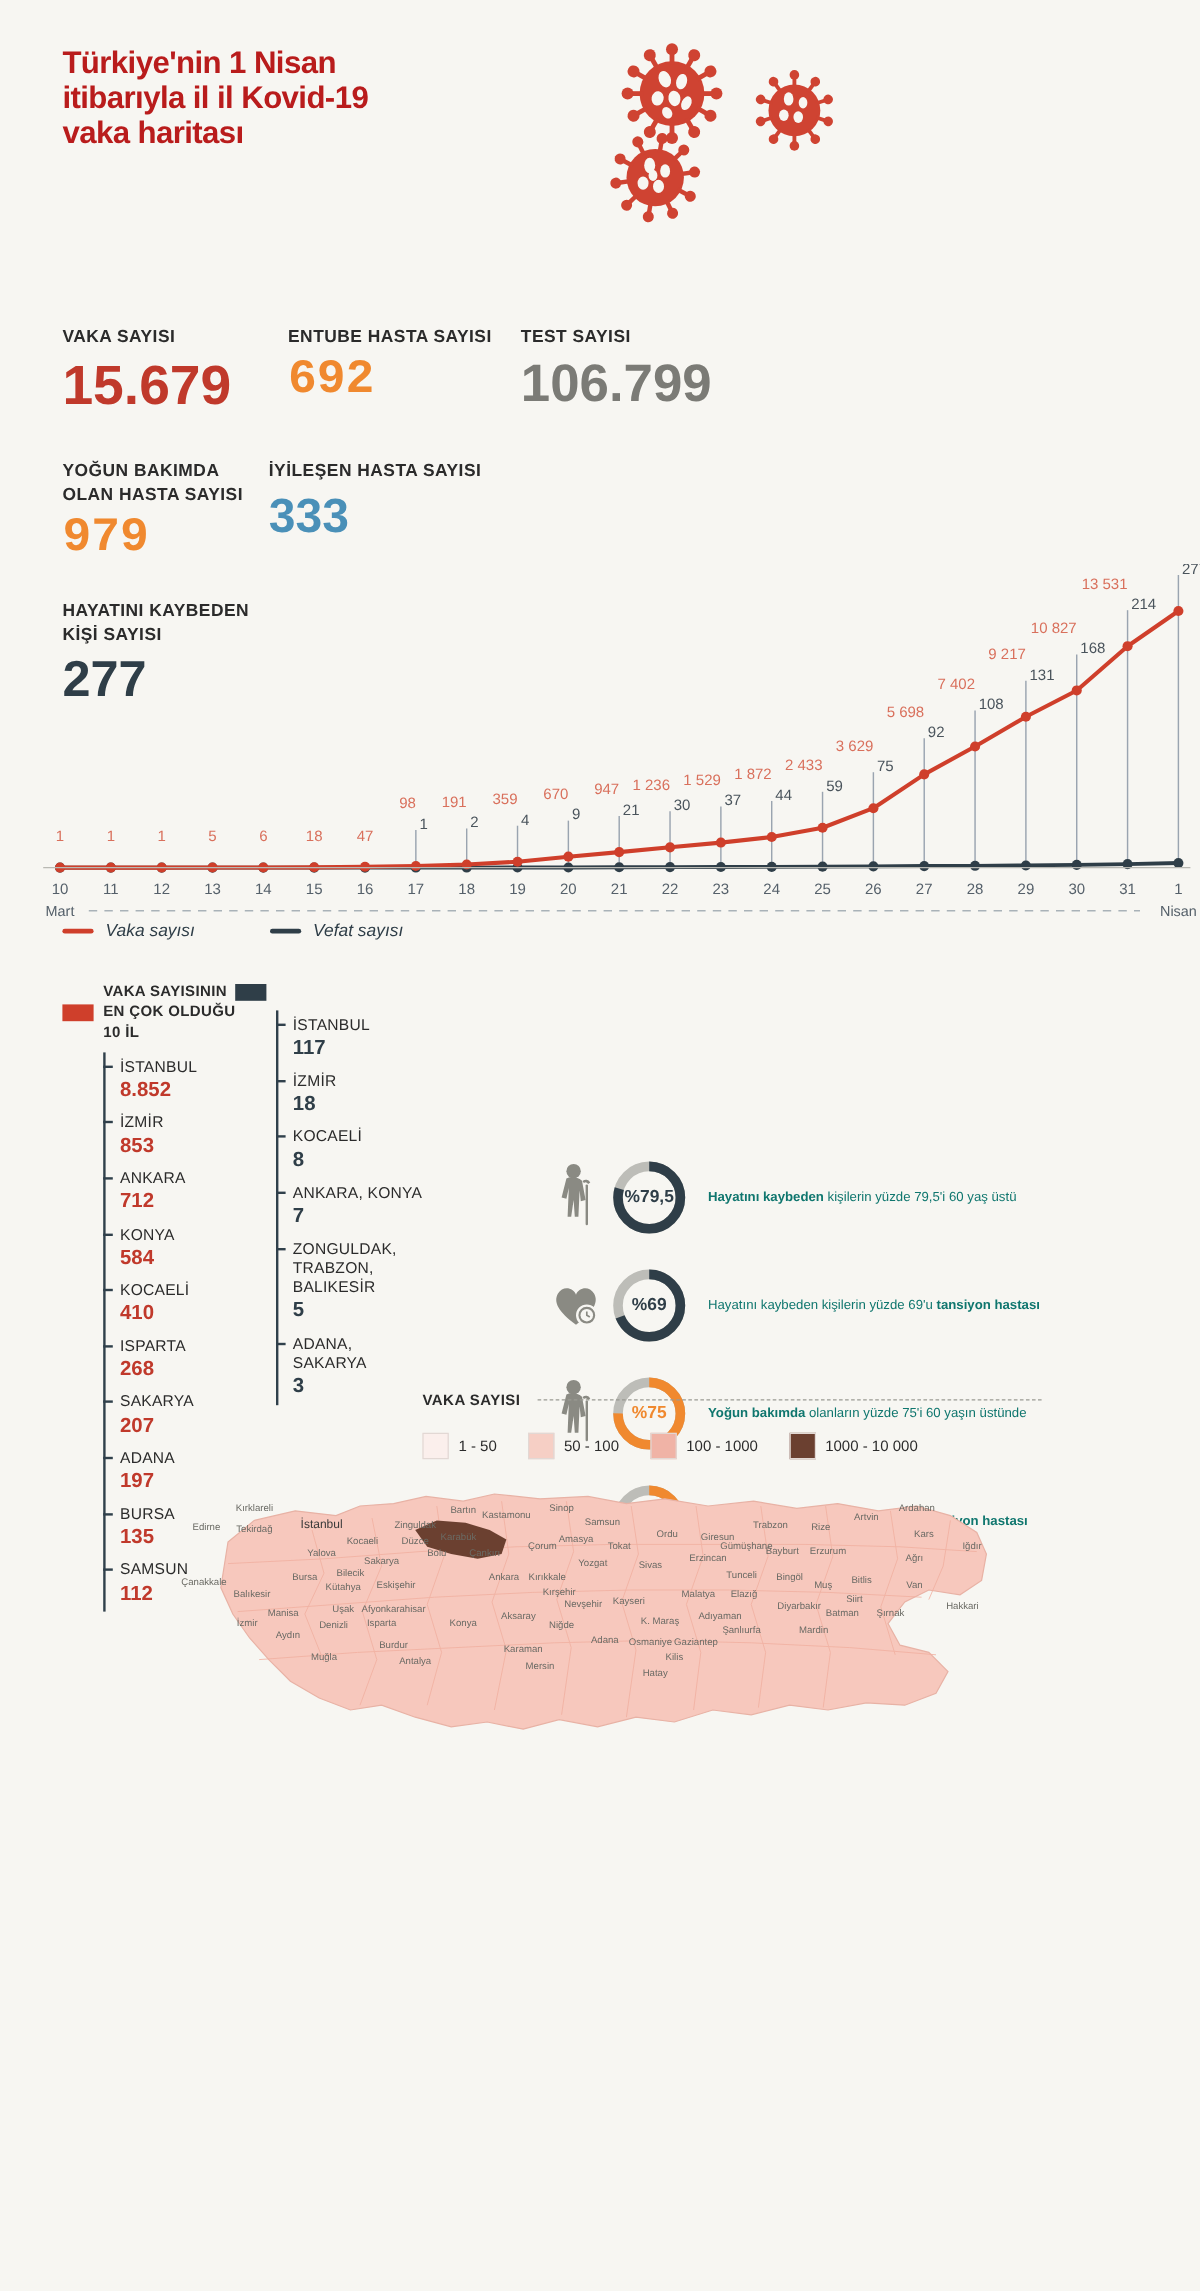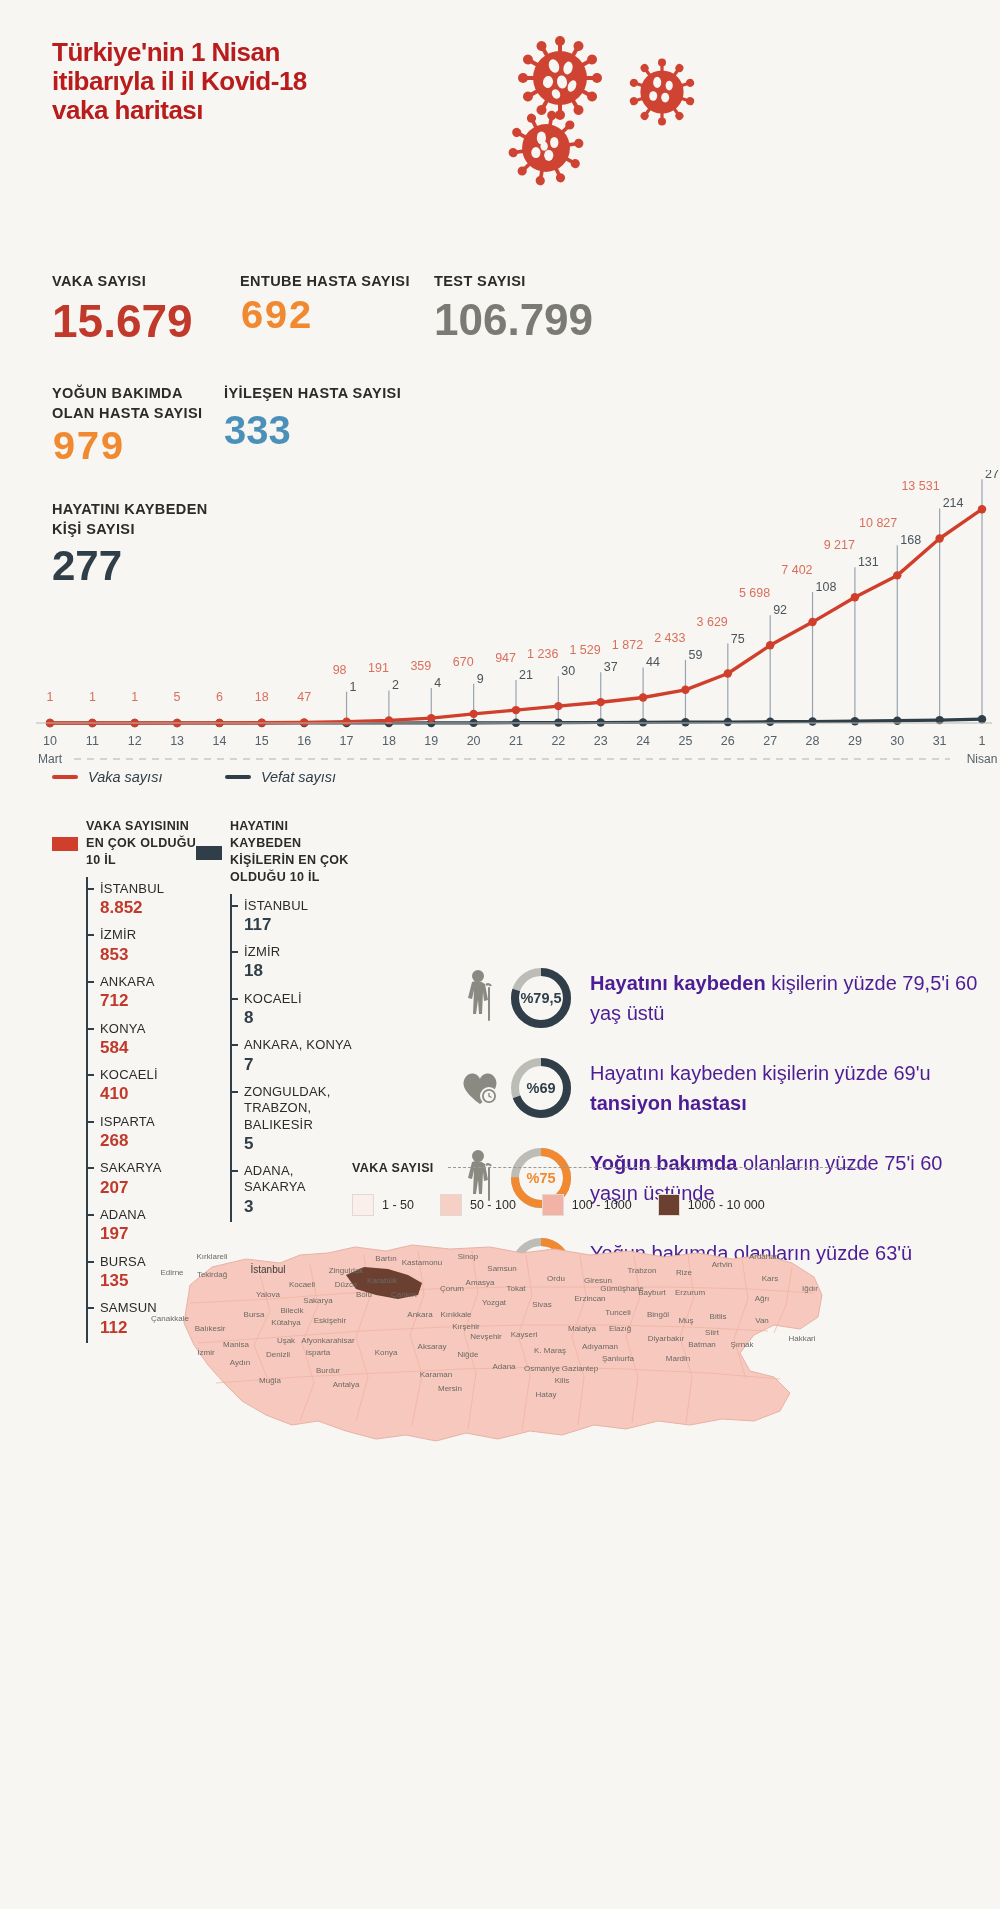--- a/index.html
+++ b/index.html
@@ -81,21 +81,21 @@
   .num-red { color:#c0392b; }
   .num-dark{ color:#2f3e48; }
 
   
   .donuts { position:absolute; left:452px; top:960px; width:540px; }
   .donut-row { display:flex; align-items:center; height:76px; margin-bottom:14px; }
   .donut-icon { width:56px; flex:0 0 56px; display:flex; align-items:center; justify-content:center; }
   .donut { position:relative; width:66px; height:66px; flex:0 0 66px; margin-right:16px; }
   .donut-val { position:absolute; inset:0; display:flex; align-items:center; justify-content:center;
                font-size:14.5px; font-weight:800; }
-  .donut-text { font-size:20px; line-height:1.5; color:#4c1d95; }
+  .donut-text { font-size:11px; line-height:1.5; color:#0f766e; }
   .donut-text b { font-weight:800; }
 
   
   .maplegend { position:absolute; left:352px; top:1158px; width:620px; }
   .maplegend-title { font-size:12.5px; font-weight:700; letter-spacing:0.4px;
                      color:#2b2b2b; display:inline-block; }
   .maplegend-dash { display:inline-block; width:420px; border-top:1px dashed #9a9a93;
                     vertical-align:middle; margin-left:10px; }
   .maplegend-items { margin-top:18px; display:flex; }
   .ml-item { display:flex; align-items:center; margin-right:26px; }
@@ -281,21 +281,21 @@
         <ellipse cx="39" cy="55" rx="5" ry="6"></ellipse>
           <ellipse cx="53" cy="58" rx="5" ry="6"></ellipse>
         <ellipse cx="48" cy="48" rx="4" ry="5"></ellipse>
       </g>
     </g>
   </svg>
 
   <div class="header">
     <div class="title">
       <div>Türkiye'nin 1 Nisan</div>
-      <div>itibarıyla il il Kovid-18</div>
+      <div>itibarıyla il il Kovid-19</div>
       <div>vaka haritası</div>
     </div>
   </div>
 
   <div class="stats">
     <div class="stat" id="stat-vaka">
       <div class="stat-label">VAKA SAYISI</div>
       <div class="stat-value v-red" style="font-size:46px;">15.679</div>
     </div>
     <div class="stat" id="stat-entube">
@@ -511,21 +511,20 @@
         <div class="city-item">
           <div class="city-name">SAMSUN</div>
           <div class="city-num num-red">112</div>
         </div>
       </div>
   </div>
 
   <div class="city-col" id="cities-deaths">
     <div class="col-head">
       <span class="col-swatch" id="sw-deaths" style="background: rgb(47, 62, 72);"></span>
-      <span class="col-title">HAYATINI KAYBEDEN KİŞİLERİN EN ÇOK OLDUĞU 10 İL</span>
     </div>
     <div class="col-body" id="cities-deaths-body">
         <div class="city-item">
           <div class="city-name">İSTANBUL</div>
           <div class="city-num num-dark">117</div>
         </div>
         <div class="city-item">
           <div class="city-name">İZMİR</div>
           <div class="city-num num-dark">18</div>
         </div>

